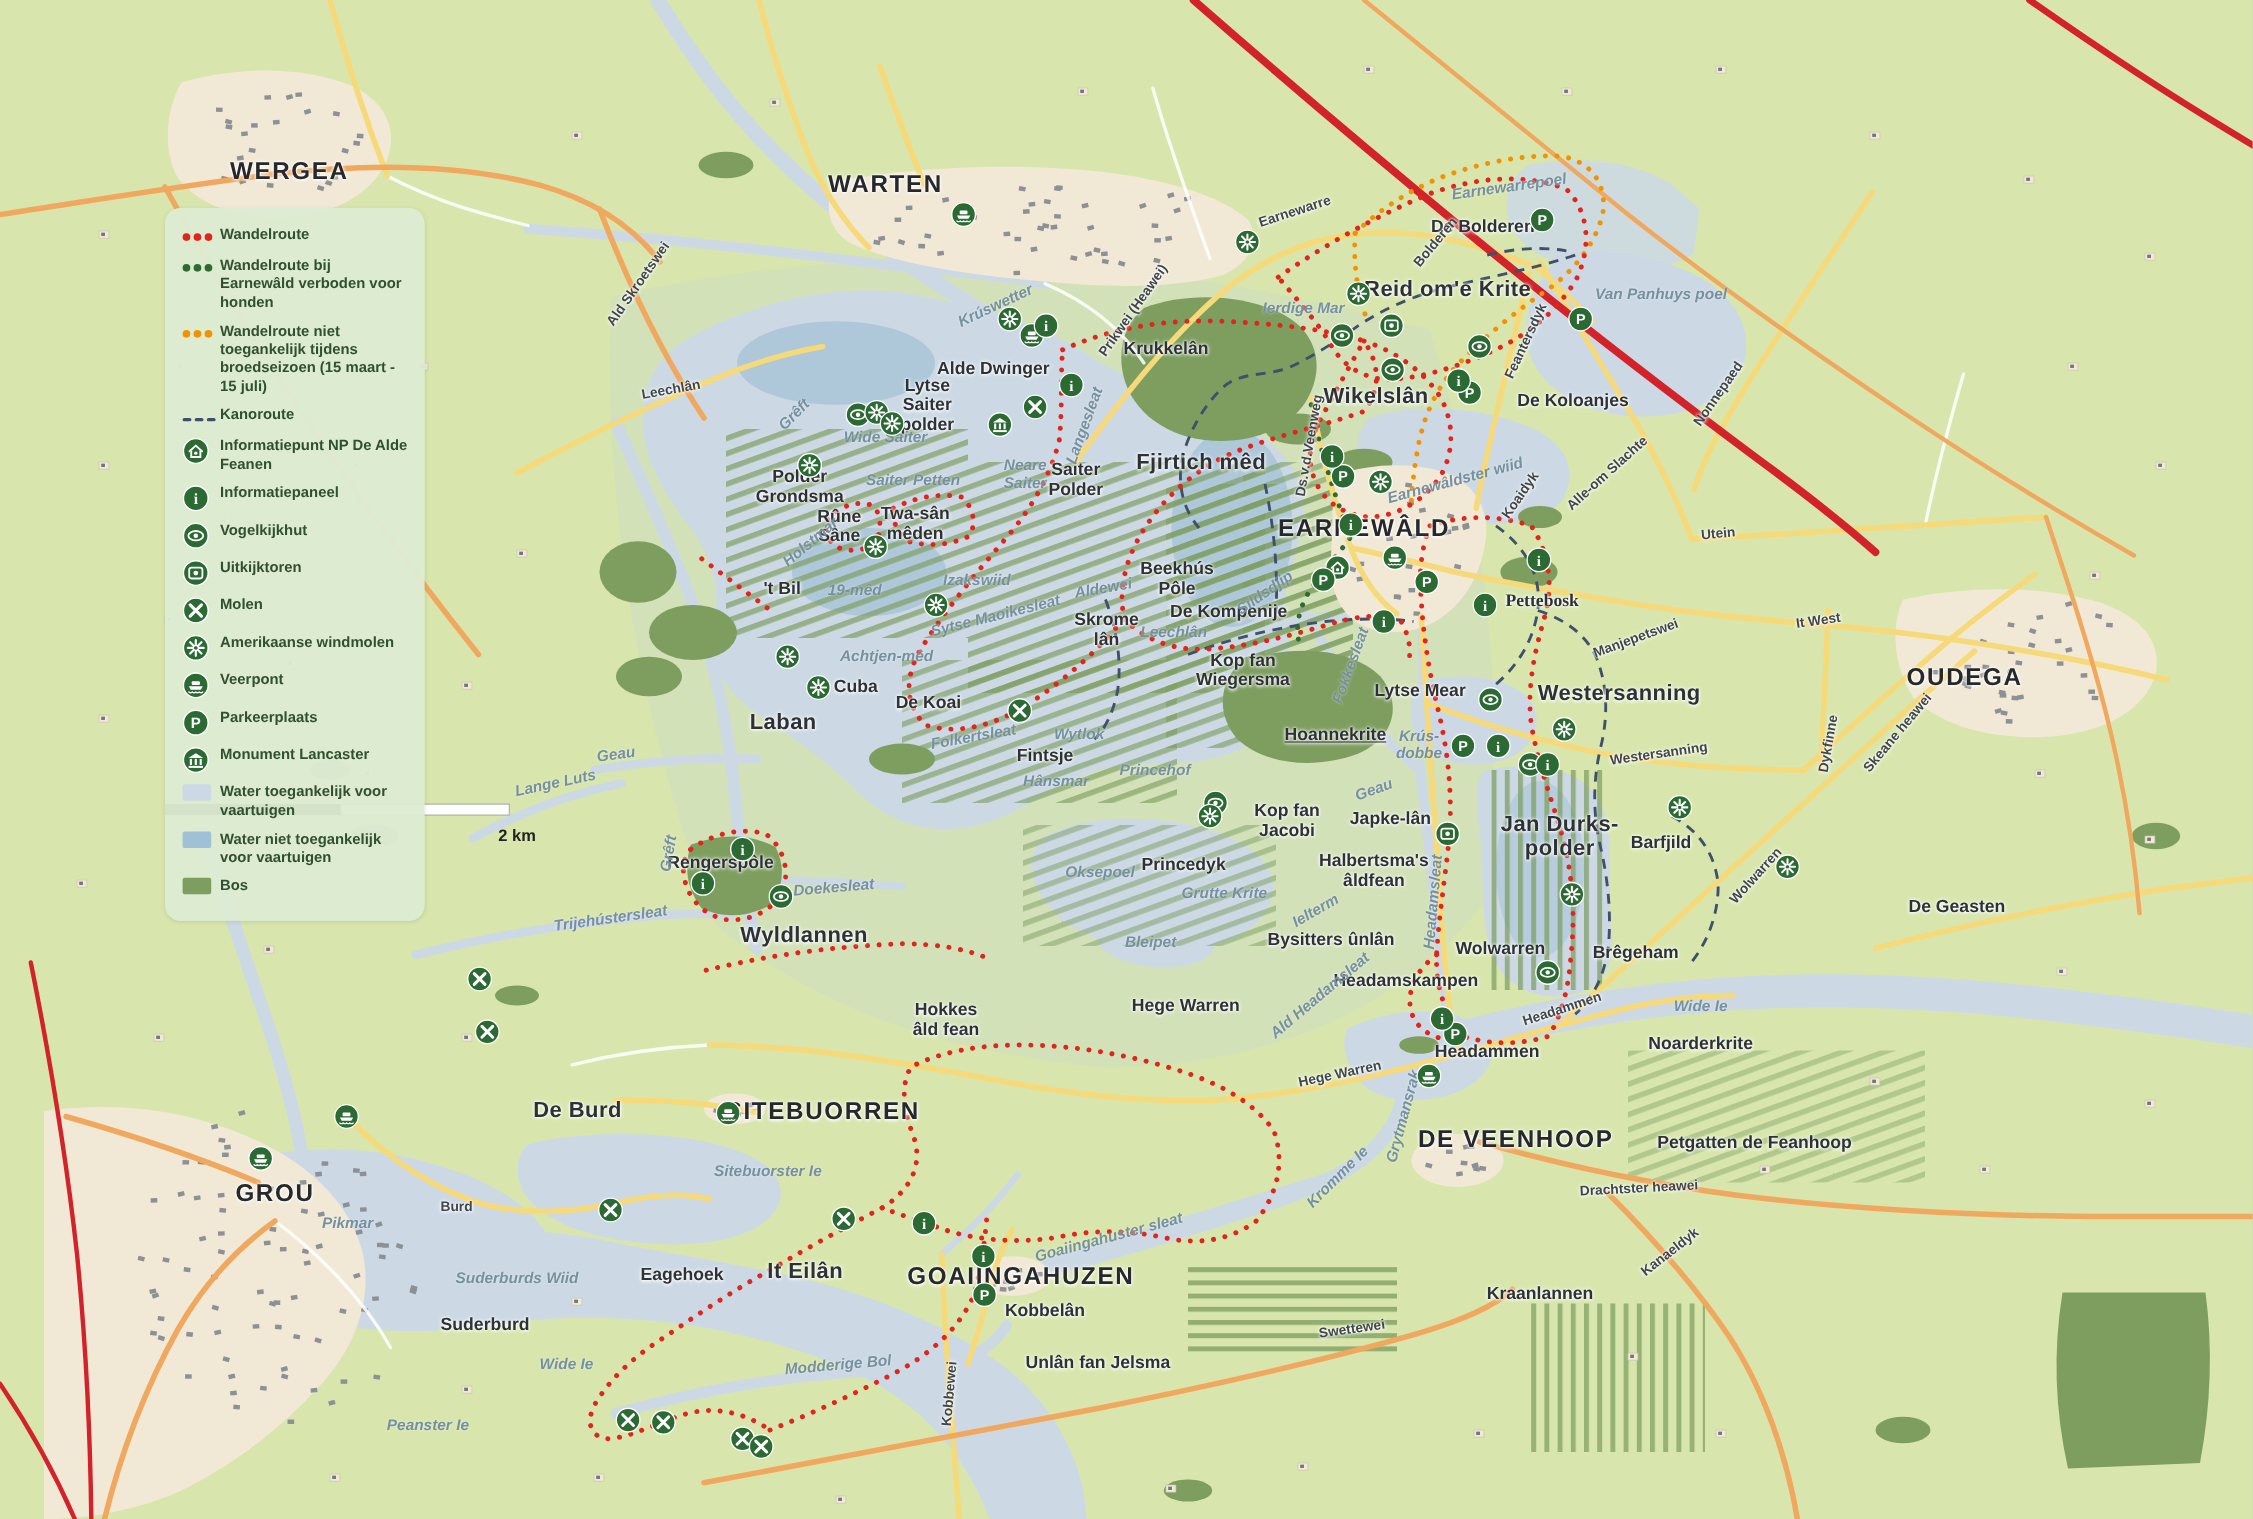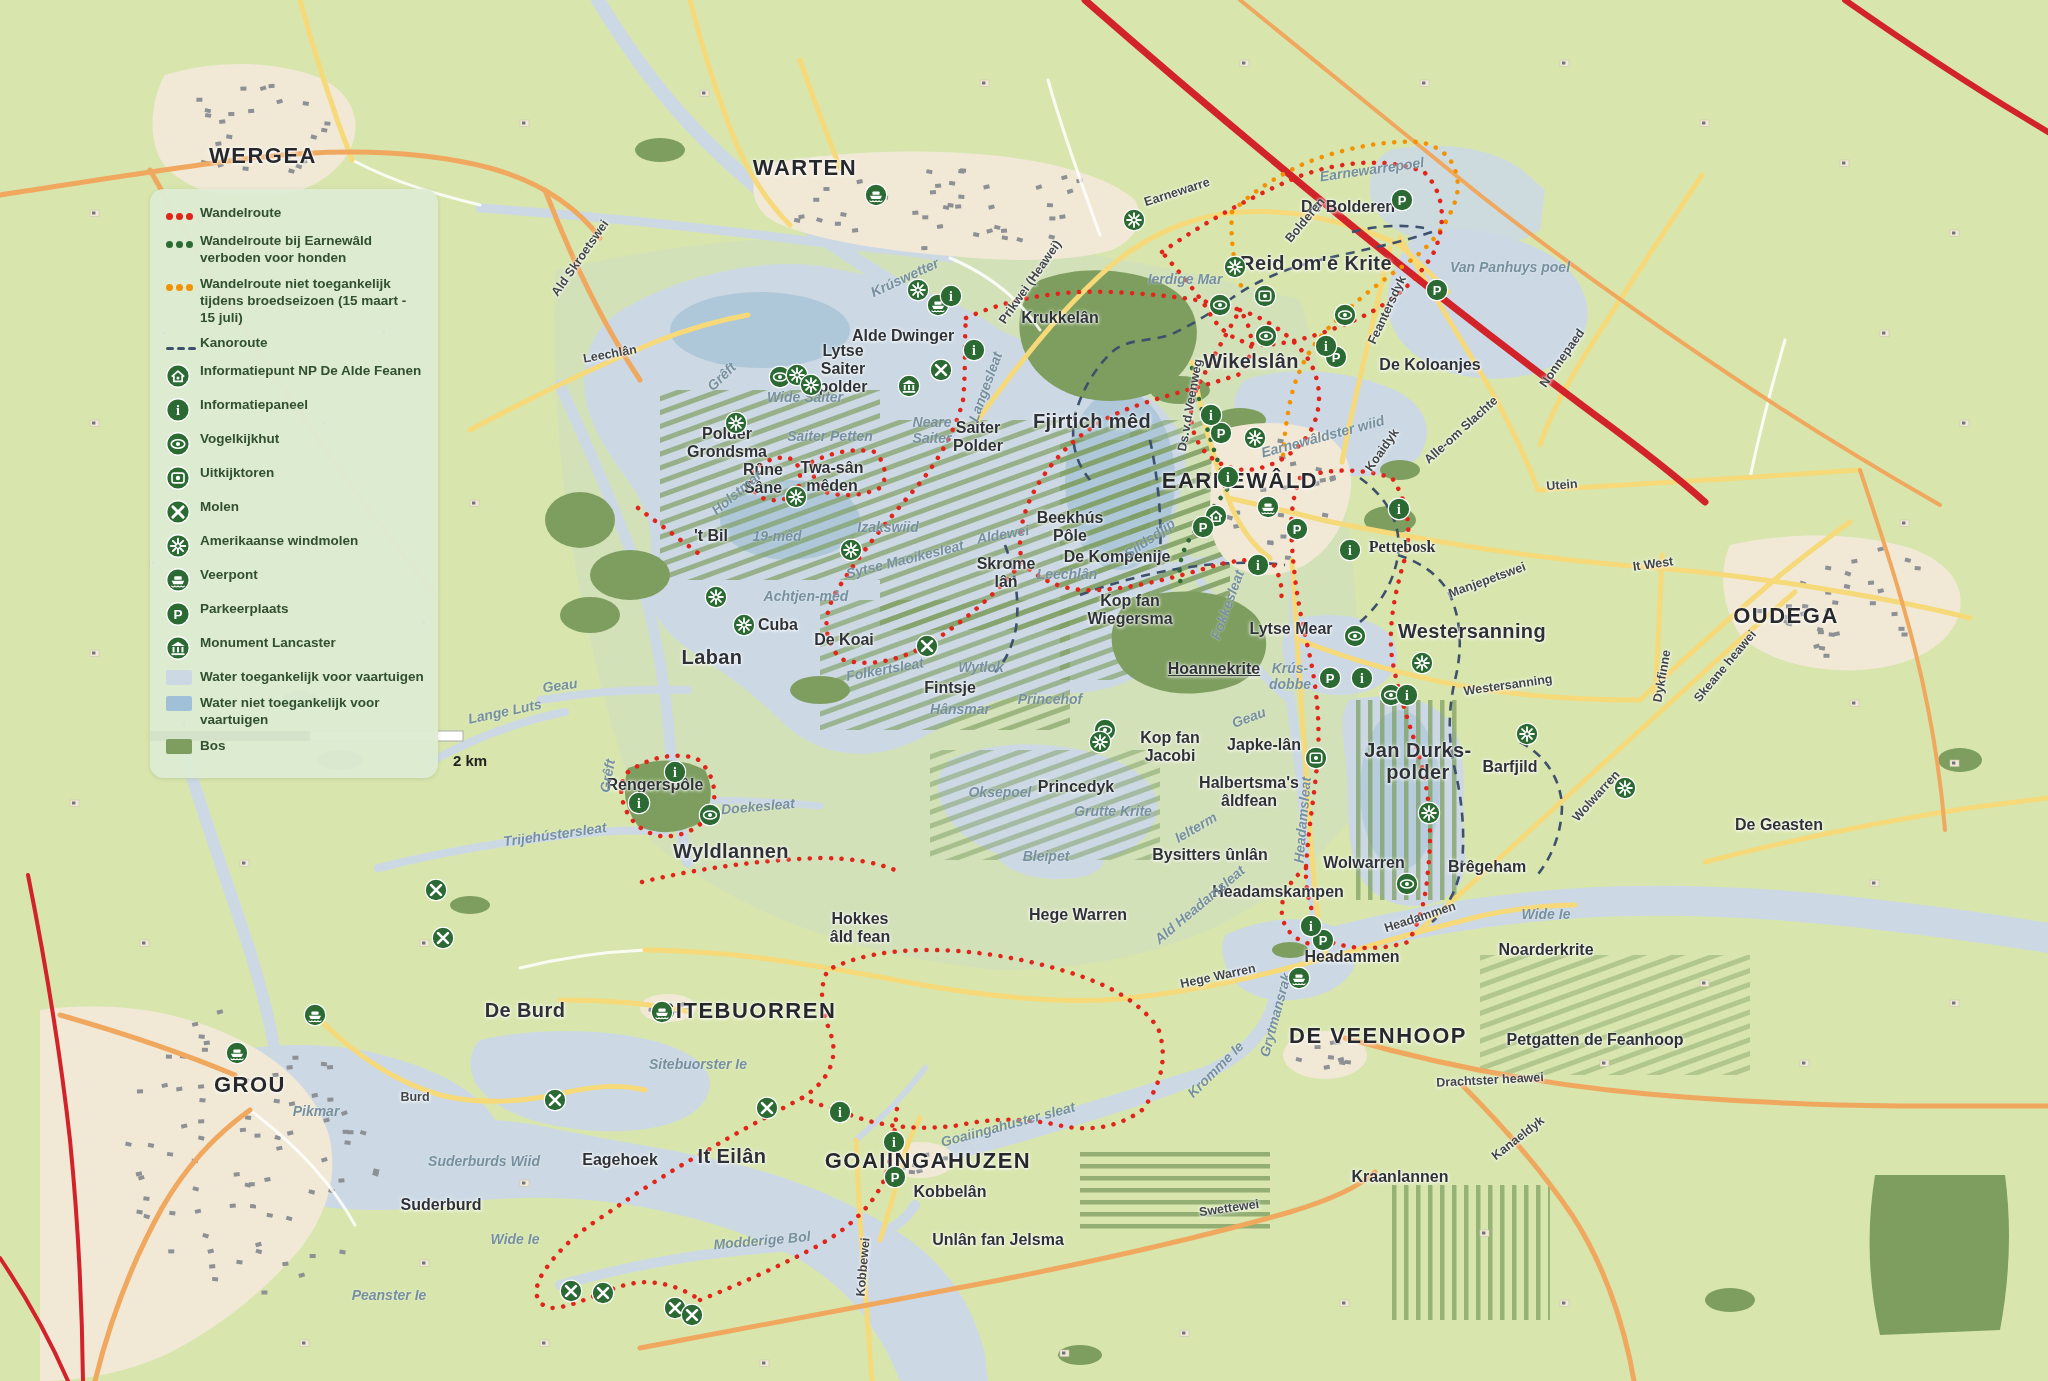--- a/index.html
+++ b/index.html
@@ -13,21 +13,21 @@
   .lbl-town {font-size:22px;font-weight:700;letter-spacing:1.5px;color:#26282b;}
   .lbl-arealg{font-size:20px;font-weight:700;color:#2e3237;letter-spacing:.4px;}
   .lbl-area {font-size:16px;font-weight:700;color:#2e3237;}
   .lbl-water{font-size:14px;font-style:italic;font-weight:600;color:#76909f;
              text-shadow:0 0 2px rgba(255,255,255,.6);}
   .lbl-road {font-size:12.5px;font-weight:600;color:#41464a;}
   
   .marker{position:absolute;width:23px;height:23px;transform:translate(-50%,-50%);pointer-events:none;}
   .marker svg{display:block;}
   
-  #legend{position:absolute;left:150px;top:189px;width:288px;box-sizing:border-box;
+  #legend{position:absolute;left:150px;top:189px;width:236px;box-sizing:border-box;
           background:rgba(221,235,210,.96);border-radius:14px;padding:16px 14px 14px 16px;
           box-shadow:0 1px 4px rgba(60,80,50,.15);}
   .leg-row{display:flex;align-items:flex-start;margin-bottom:9px;}
   .leg-key{flex:0 0 34px;display:flex;align-items:center;justify-content:flex-start;padding-top:1px;}
   .leg-label{font-size:13.5px;font-weight:600;color:#30502f;line-height:1.25;}
   .leg-dots span{display:inline-block;width:7px;height:7px;border-radius:50%;margin-right:3px;}
   .leg-dash span{display:inline-block;width:8px;height:3px;border-radius:2px;margin-right:3px;}
   .leg-swatch{width:26px;height:15px;border-radius:2px;}
   .leg-icon svg{display:block;}
   
@@ -813,21 +813,21 @@
       <div class="lbl lbl-water" style="left: 1323px; top: 437px; transform: translate(-50%, -50%) rotate(-15deg);">Earnewâldster wiid</div>
       <div class="lbl lbl-water" style="left: 1228px; top: 605px; transform: translate(-50%, -50%) rotate(-70deg);">Fokkesleat</div>
       <div class="lbl lbl-water" style="left: 1303px; top: 820px; transform: translate(-50%, -50%) rotate(-85deg);">Headamsleat</div>
       <div class="lbl lbl-water" style="left: 1200px; top: 905px; transform: translate(-50%, -50%) rotate(-40deg);">Ald Headamsleat</div>
       <div class="lbl lbl-water" style="left: 1276px; top: 1015px; transform: translate(-50%, -50%) rotate(-75deg);">Grytmansrak</div>
       <div class="lbl lbl-water" style="left: 1216px; top: 1070px; transform: translate(-50%, -50%) rotate(-45deg);">Kromme Ie</div>
       <div class="lbl lbl-water" style="left: 1008px; top: 1125px; transform: translate(-50%, -50%) rotate(-15deg);">Goaiingahuster sleat</div>
       <div class="lbl lbl-water" style="left: 698px; top: 1065px;">Sitebuorster Ie</div>
       <div class="lbl lbl-water" style="left: 762px; top: 1241px; transform: translate(-50%, -50%) rotate(-5deg);">Modderige Bol</div>
       <div class="lbl lbl-water" style="left: 316px; top: 1112px;">Pikmar</div>
-      <div class="lbl lbl-water" style="left: 484px; top: 1162px; text-align: right;">Suderburds Wiid</div>
+      <div class="lbl lbl-water" style="left: 470px; top: 1162px; text-align: right;">Suderburds Wiid</div>
       <div class="lbl lbl-water" style="left: 515px; top: 1240px;">Wide Ie</div>
       <div class="lbl lbl-water" style="left: 389px; top: 1296px;">Peanster Ie</div>
       <div class="lbl lbl-water" style="left: 1546px; top: 915px;">Wide Ie</div>
       <div class="lbl lbl-water" style="left: 986px; top: 387px; transform: translate(-50%, -50%) rotate(-70deg);">Langesleat</div>
       <div class="lbl lbl-water" style="left: 505px; top: 712px; transform: translate(-50%, -50%) rotate(-12deg);">Lange Luts</div>
       <div class="lbl lbl-water" style="left: 758px; top: 807px; transform: translate(-50%, -50%) rotate(-5deg);">Doekesleat</div>
       <div class="lbl lbl-water" style="left: 555px; top: 835px; transform: translate(-50%, -50%) rotate(-8deg);">Trijehústersleat</div>
       <div class="lbl lbl-water" style="left: 722px; top: 377px; transform: translate(-50%, -50%) rotate(-45deg);">Grêft</div>
       <div class="lbl lbl-water" style="left: 608px; top: 776px; transform: translate(-50%, -50%) rotate(-80deg);">Grêft</div>
       <div class="lbl lbl-water" style="left: 905px; top: 278px; transform: translate(-50%, -50%) rotate(-25deg);">Krúswetter</div>

